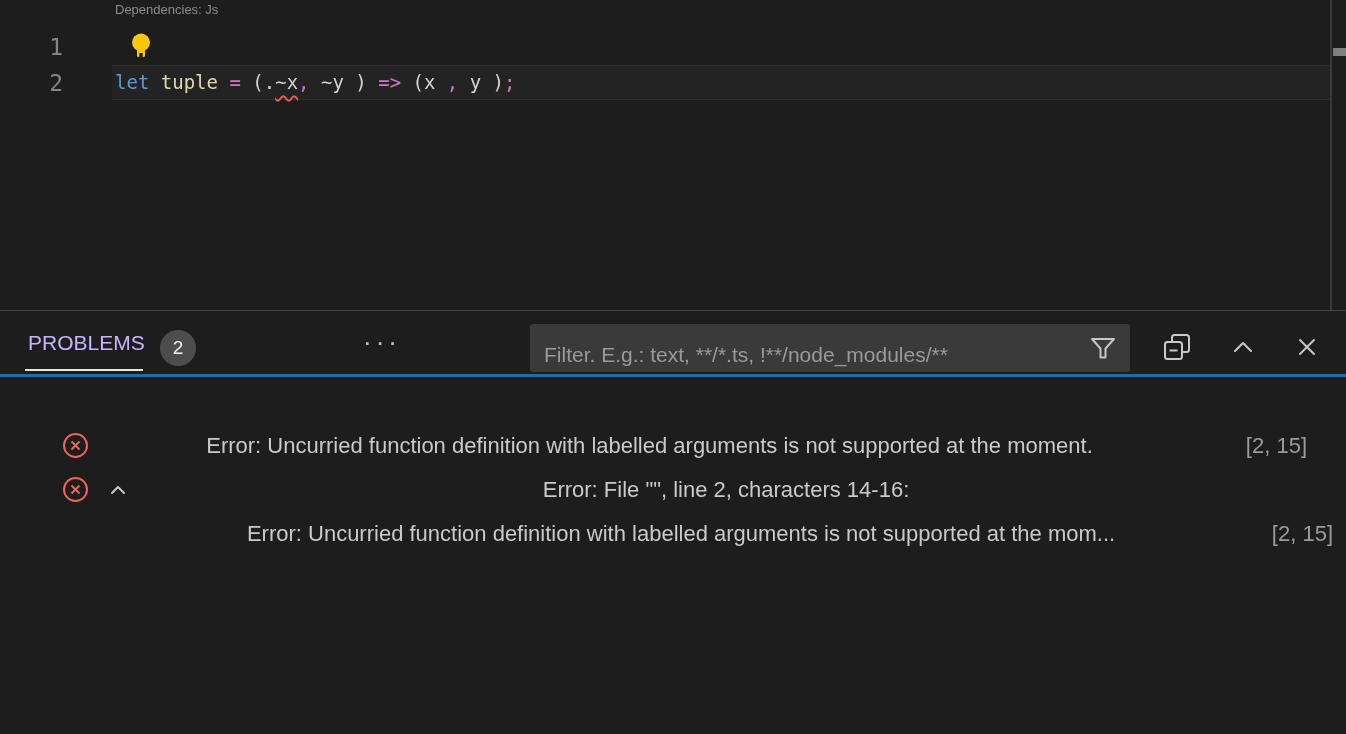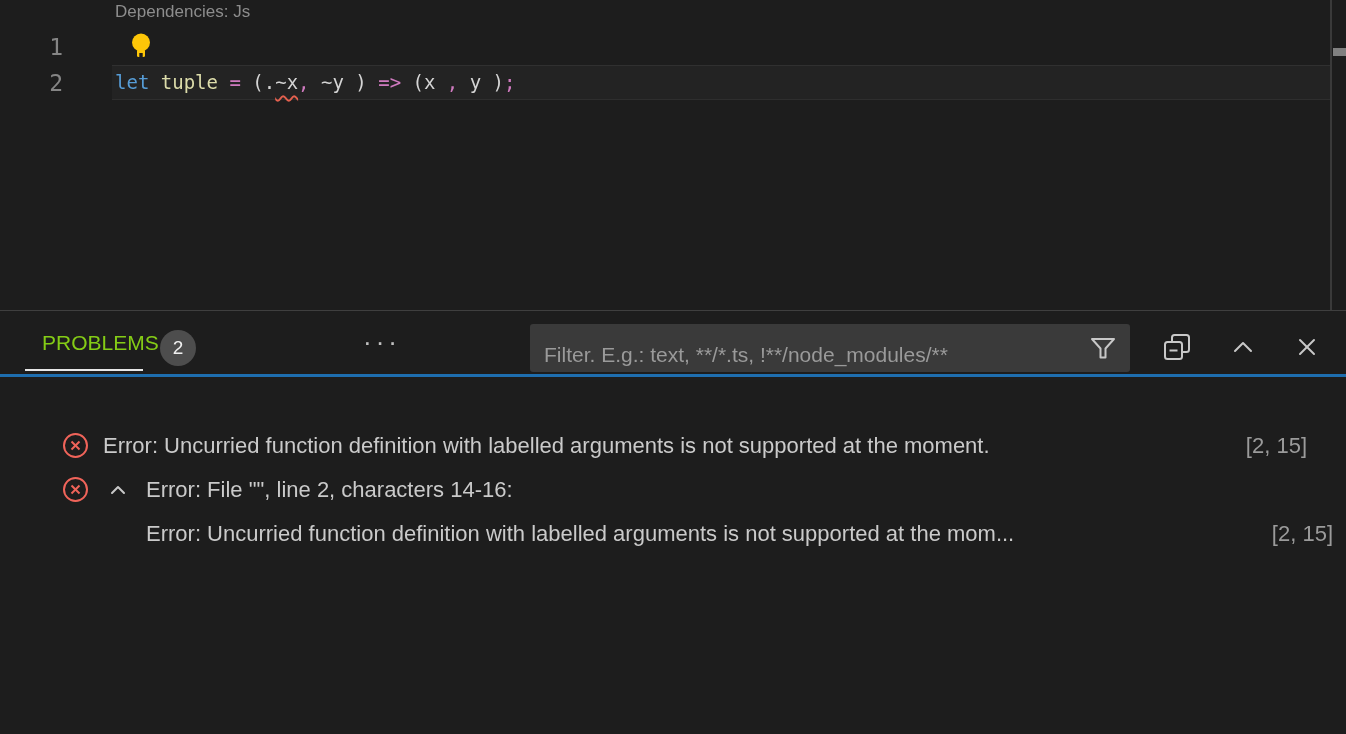--- a/index.html
+++ b/index.html
@@ -2,40 +2,40 @@
 <html style="--bg: #1d1d1d; --accent: #1e6eaf; --error: #f0645a; --squiggle: #e4604e; --badge-bg: #4d4d4d; --re-red: #de4a4d; --bulb-yellow: #fdc608; --code-fg: #d4d4d4;"><head>
 <meta charset="utf-8">
 <style>
   * { margin:0; padding:0; box-sizing:border-box; }
   html,body { width:1346px; height:734px; overflow:hidden; }
   body { background:var(--bg,#1d1d1d); font-family:"Liberation Sans", sans-serif; }
   .screen { position:relative; width:1346px; height:734px; background:var(--bg,#1d1d1d); }
 
   
   .editor { position:absolute; left:0; top:0; width:1346px; height:310px; }
-  .ruler-label { position:absolute; left:115px; top:2px; font-size:17px; color:#8d8d8d; }
+  .ruler-label { position:absolute; left:115px; top:2px; font-size:13px; color:#8d8d8d; }
   .gutter-num { position:absolute; left:0; width:63px; height:37px; line-height:37px;
                 text-align:right; font-family:"DejaVu Sans Mono", monospace;
                 font-size:23px; color:#858585; }
   .gutter-1 { top:29px; } .gutter-2 { top:65px; }
   .bulb { position:absolute; left:129px; top:32px; width:24px; height:27px; cursor:pointer; }
   .line-band { position:absolute; left:112px; top:65px; width:1219px; height:35px;
                background:#232323; border-top:1px solid #303030; border-bottom:1px solid #2e2e2e; }
   .code-line { position:absolute; left:115px; top:65px; height:35px; line-height:35px;
                font-family:"DejaVu Sans Mono", monospace; font-size:19px; white-space:pre;
                color:var(--code-fg,#d4d4d4); }
   .squiggle { text-decoration:underline wavy var(--squiggle,#e4604e);
               text-decoration-thickness:2px; text-underline-offset:6px; }
   .overview-divider { position:absolute; left:1330px; top:0; width:2px; height:311px; background:#3a3a3a; }
   .cursor-mark { position:absolute; left:1333px; top:48px; width:13px; height:8px; background:#808080; }
 
   
   .separator { position:absolute; left:0; top:310px; width:1346px; height:1px; background:#3f3f3f; }
   .hitem { position:absolute; top:311px; height:63px; display:flex; align-items:center; }
-  .tab-problems { left:42px; color:#84cc16; font-size:21px; cursor:pointer; }
+  .tab-problems { left:28px; color:#c4b5fd; font-size:21px; cursor:pointer; }
   .tab-underline { position:absolute; left:25px; top:369px; width:118px; height:2px; background:#e7e7e7; }
   .badge { width:36px; height:36px; border-radius:50%; background:var(--badge-bg,#4d4d4d);
            color:#f0f0f0; font-size:19px; display:flex; align-items:center; justify-content:center; }
   .badge-tab { position:absolute; left:160px; top:330px; }
   .tab-output { left:236px; color:#9b9b9b; font-size:21px; cursor:pointer; }
   .more-dots { left:363px; color:#c0c0c0; font-size:26px; letter-spacing:4px; cursor:pointer; }
 
   .filter-box { position:absolute; left:530px; top:324px; width:600px; height:48px;
                 background:#3a3a3a; border-radius:3px; display:flex; align-items:center; }
   .filter-input { flex:1; height:100%; background:transparent; border:none; outline:none;
@@ -50,21 +50,21 @@
   .accent-line { position:absolute; left:0; top:374px; width:1346px; height:3px; background:var(--accent,#1e6eaf); }
 
   
   .file-row { position:absolute; left:0; top:381px; width:1346px; height:43px; cursor:pointer; }
 
   .problem-row { position:absolute; left:0; width:1346px; height:44px; cursor:pointer; }
   .row-1 { top:424px; } .row-2 { top:468px; } .row-3 { top:512px; }
   .err-icon { position:absolute; left:62px; top:8px; width:27px; height:27px; }
   .row-chevron { position:absolute; left:106px; top:10px; width:24px; height:24px; }
   .msg { position:absolute; top:0; height:44px; line-height:44px; font-size:22px;
-         color:#cacaca; white-space:nowrap; overflow:hidden; }
+         color:#cacaca; white-space:nowrap; overflow:hidden;text-align:center; }
   .msg-a { left:103px; right:150px; }
   .msg-b { left:146px; right:40px; }
   .msg-c { left:146px; right:130px; }
   .loc { position:absolute; top:0; height:44px; line-height:44px; font-size:22px; color:#9b9b9b; }
   .loc-1 { right:39px; } .loc-3 { right:13px; }
 
   svg { display:block; }
 </style>
 </head>
 <body>

